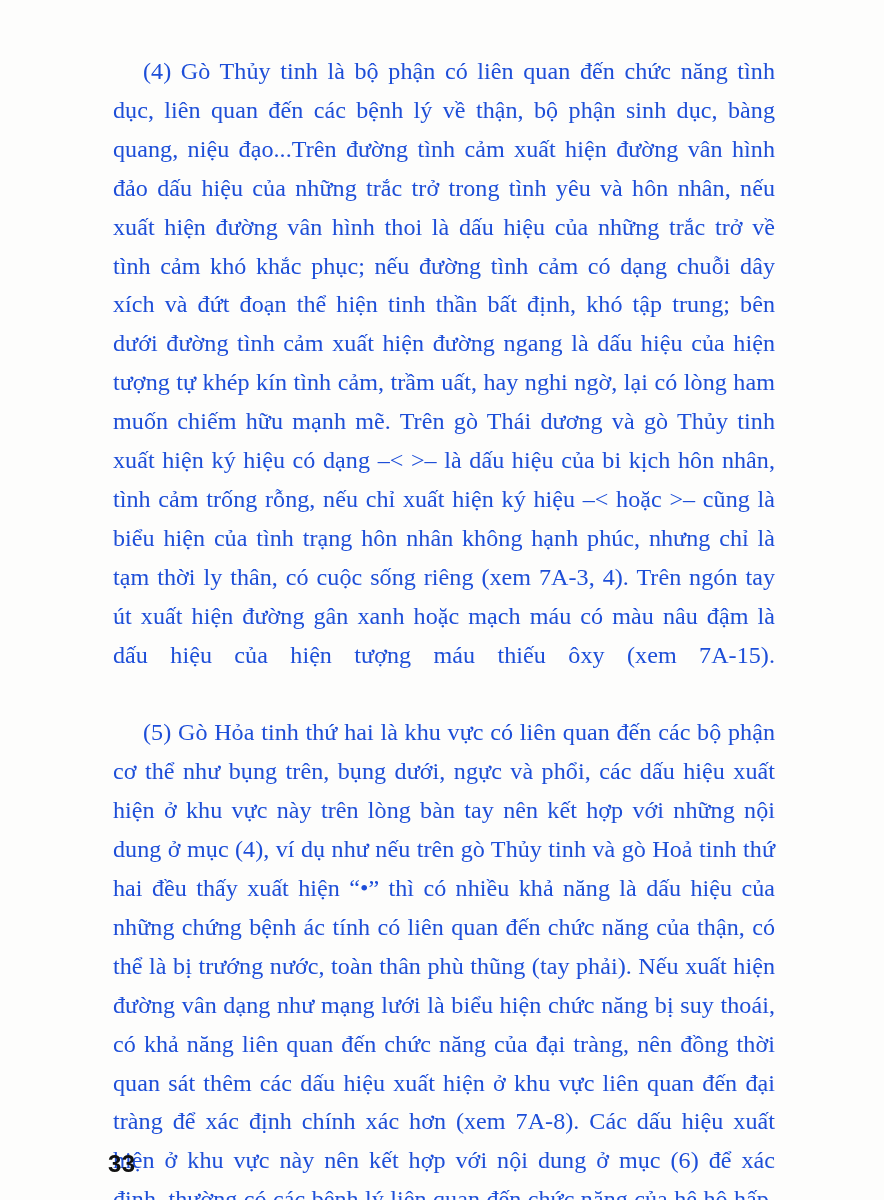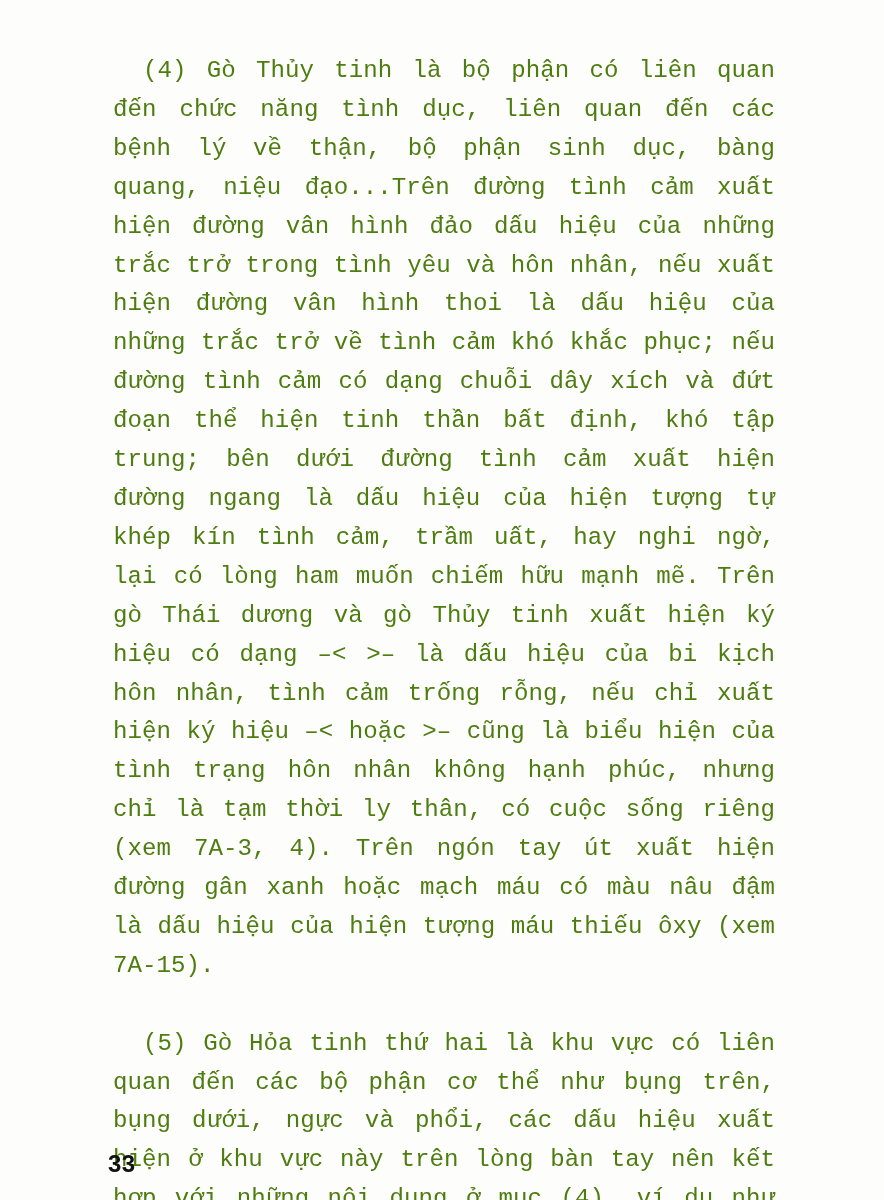--- a/index.html
+++ b/index.html
@@ -24,24 +24,24 @@
     left: 113px;
     top: 52px;
     width: 662px;
   }
 
   .para {
     margin: 0;
     text-indent: 30px;
     text-align: justify;
     text-justify: inter-word;
-    font-family: Liberation Mono, monospace;
+    font-family: Liberation Serif, serif;
     font-size: 24.1px;
     line-height: 38.9px;
-    color: #4d7c0f;
+    color: #1d4ed8;
     letter-spacing: 0.05px;
     word-spacing: 0.2px;
     -webkit-font-smoothing: none;
   }
 
   
   .para:after {
     content: "";
     display: inline-block;
     width: 100%;

